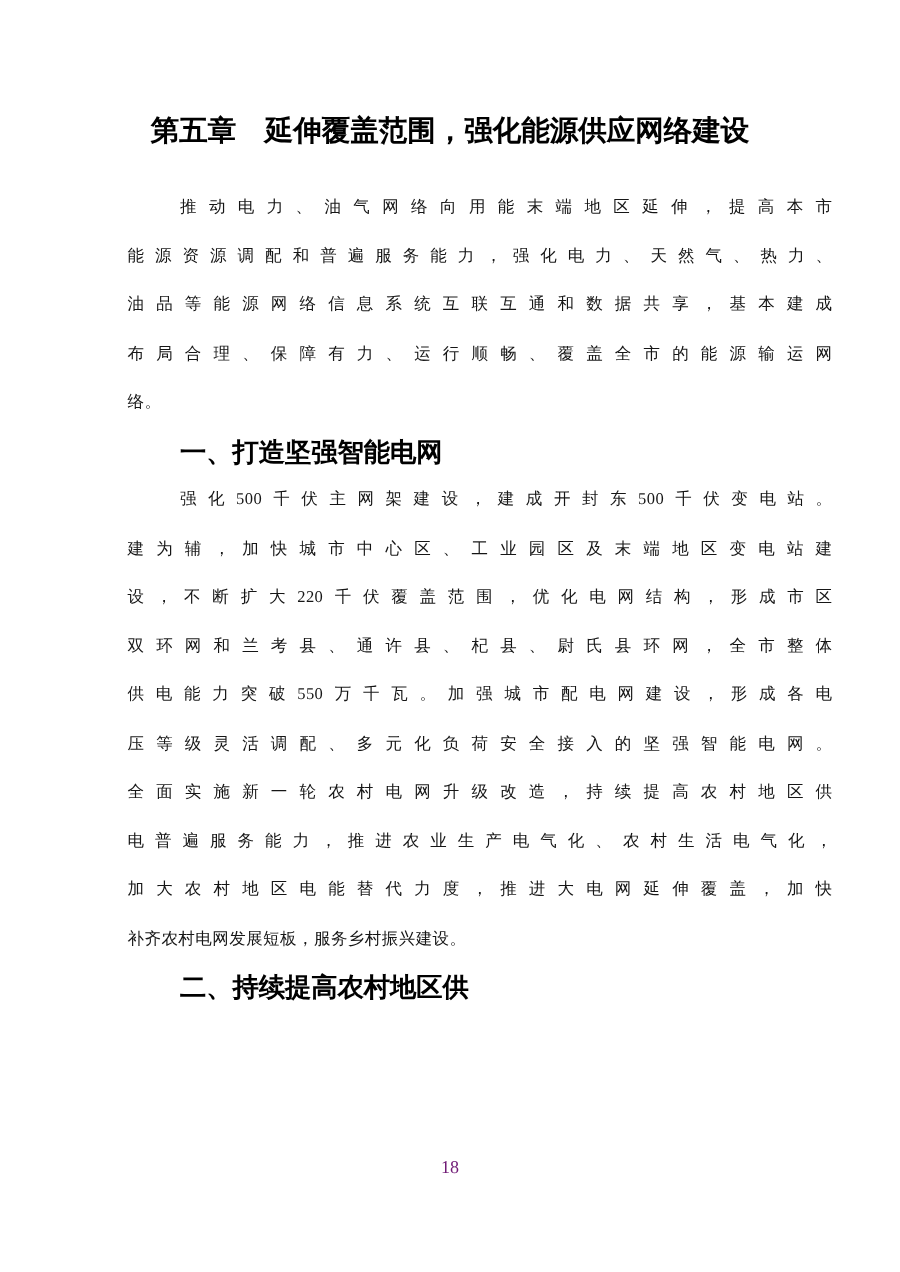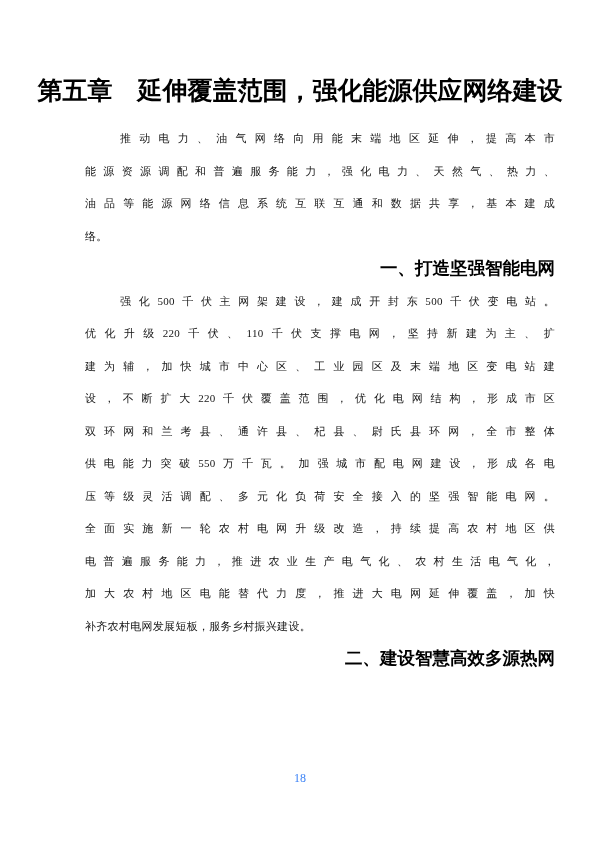--- a/index.html
+++ b/index.html
@@ -8,21 +8,21 @@
     background: #ffffff;
     color: #161616;
     font-family: "Liberation Serif", "DejaVu Serif", serif;
     position: relative;
     overflow: hidden;
   }
   .doc-title {
     position: absolute;
     top: 74px; left: 0; width: 600px;
     text-align: center;
-    font-size: 25px;
+    font-size: 19px;
     font-weight: bold;
     color: #000000;
     white-space: nowrap;
   }
   .content {
     position: absolute;
     top: 122px; left: 85px; width: 470px;
   }
   .line {
     height: 32.5px;
@@ -40,54 +40,53 @@
   }
   .line.first { text-indent: 35px; }
   .heading {
     height: 32.5px;
     line-height: 32.5px;
     font-size: 17.5px;
     font-weight: bold;
     color: #000000;
     text-indent: 35px;
     white-space: nowrap;
-    text-align: right;
   }
   .page-number {
     position: absolute;
     top: 771px; left: 0; width: 600px;
     text-align: center;
     font-size: 12px;
-    color: #3b82f6;
+    color: #701a75;
   }
 </style>
 </head>
 <body>
 
 <div class="doc-title">第五章　延伸覆盖范围，强化能源供应网络建设</div>
 
 <div class="content">
     <div>
       <div class="line first fill">推动电力、油气网络向用能末端地区延伸，提高本市</div>
       <div class="line fill">能源资源调配和普遍服务能力，强化电力、天然气、热力、</div>
       <div class="line fill">油品等能源网络信息系统互联互通和数据共享，基本建成</div>
+      <div class="line fill">布局合理、保障有力、运行顺畅、覆盖全市的能源输运网</div>
       <div class="line">络。</div>
     </div>
     <div class="heading">一、打造坚强智能电网</div>
     <div>
       <div class="line first fill">强化500千伏主网架建设，建成开封东500千伏变电站。</div>
-      <div class="line fill">优化升级220千伏、110千伏支撑电网，坚持新建为主、扩</div>
       <div class="line fill">建为辅，加快城市中心区、工业园区及末端地区变电站建</div>
       <div class="line fill">设，不断扩大220千伏覆盖范围，优化电网结构，形成市区</div>
       <div class="line fill">双环网和兰考县、通许县、杞县、尉氏县环网，全市整体</div>
       <div class="line fill">供电能力突破550万千瓦。加强城市配电网建设，形成各电</div>
       <div class="line fill">压等级灵活调配、多元化负荷安全接入的坚强智能电网。</div>
       <div class="line fill">全面实施新一轮农村电网升级改造，持续提高农村地区供</div>
       <div class="line fill">电普遍服务能力，推进农业生产电气化、农村生活电气化，</div>
       <div class="line fill">加大农村地区电能替代力度，推进大电网延伸覆盖，加快</div>
       <div class="line">补齐农村电网发展短板，服务乡村振兴建设。</div>
     </div>
-    <div class="heading">二、建设智慧高效多源热网</div>
+    <div class="heading">二、持续提高农村地区供</div>
     <div>
     </div>
   </div>
 
 <div class="page-number">18</div>
 
 </body></html>

